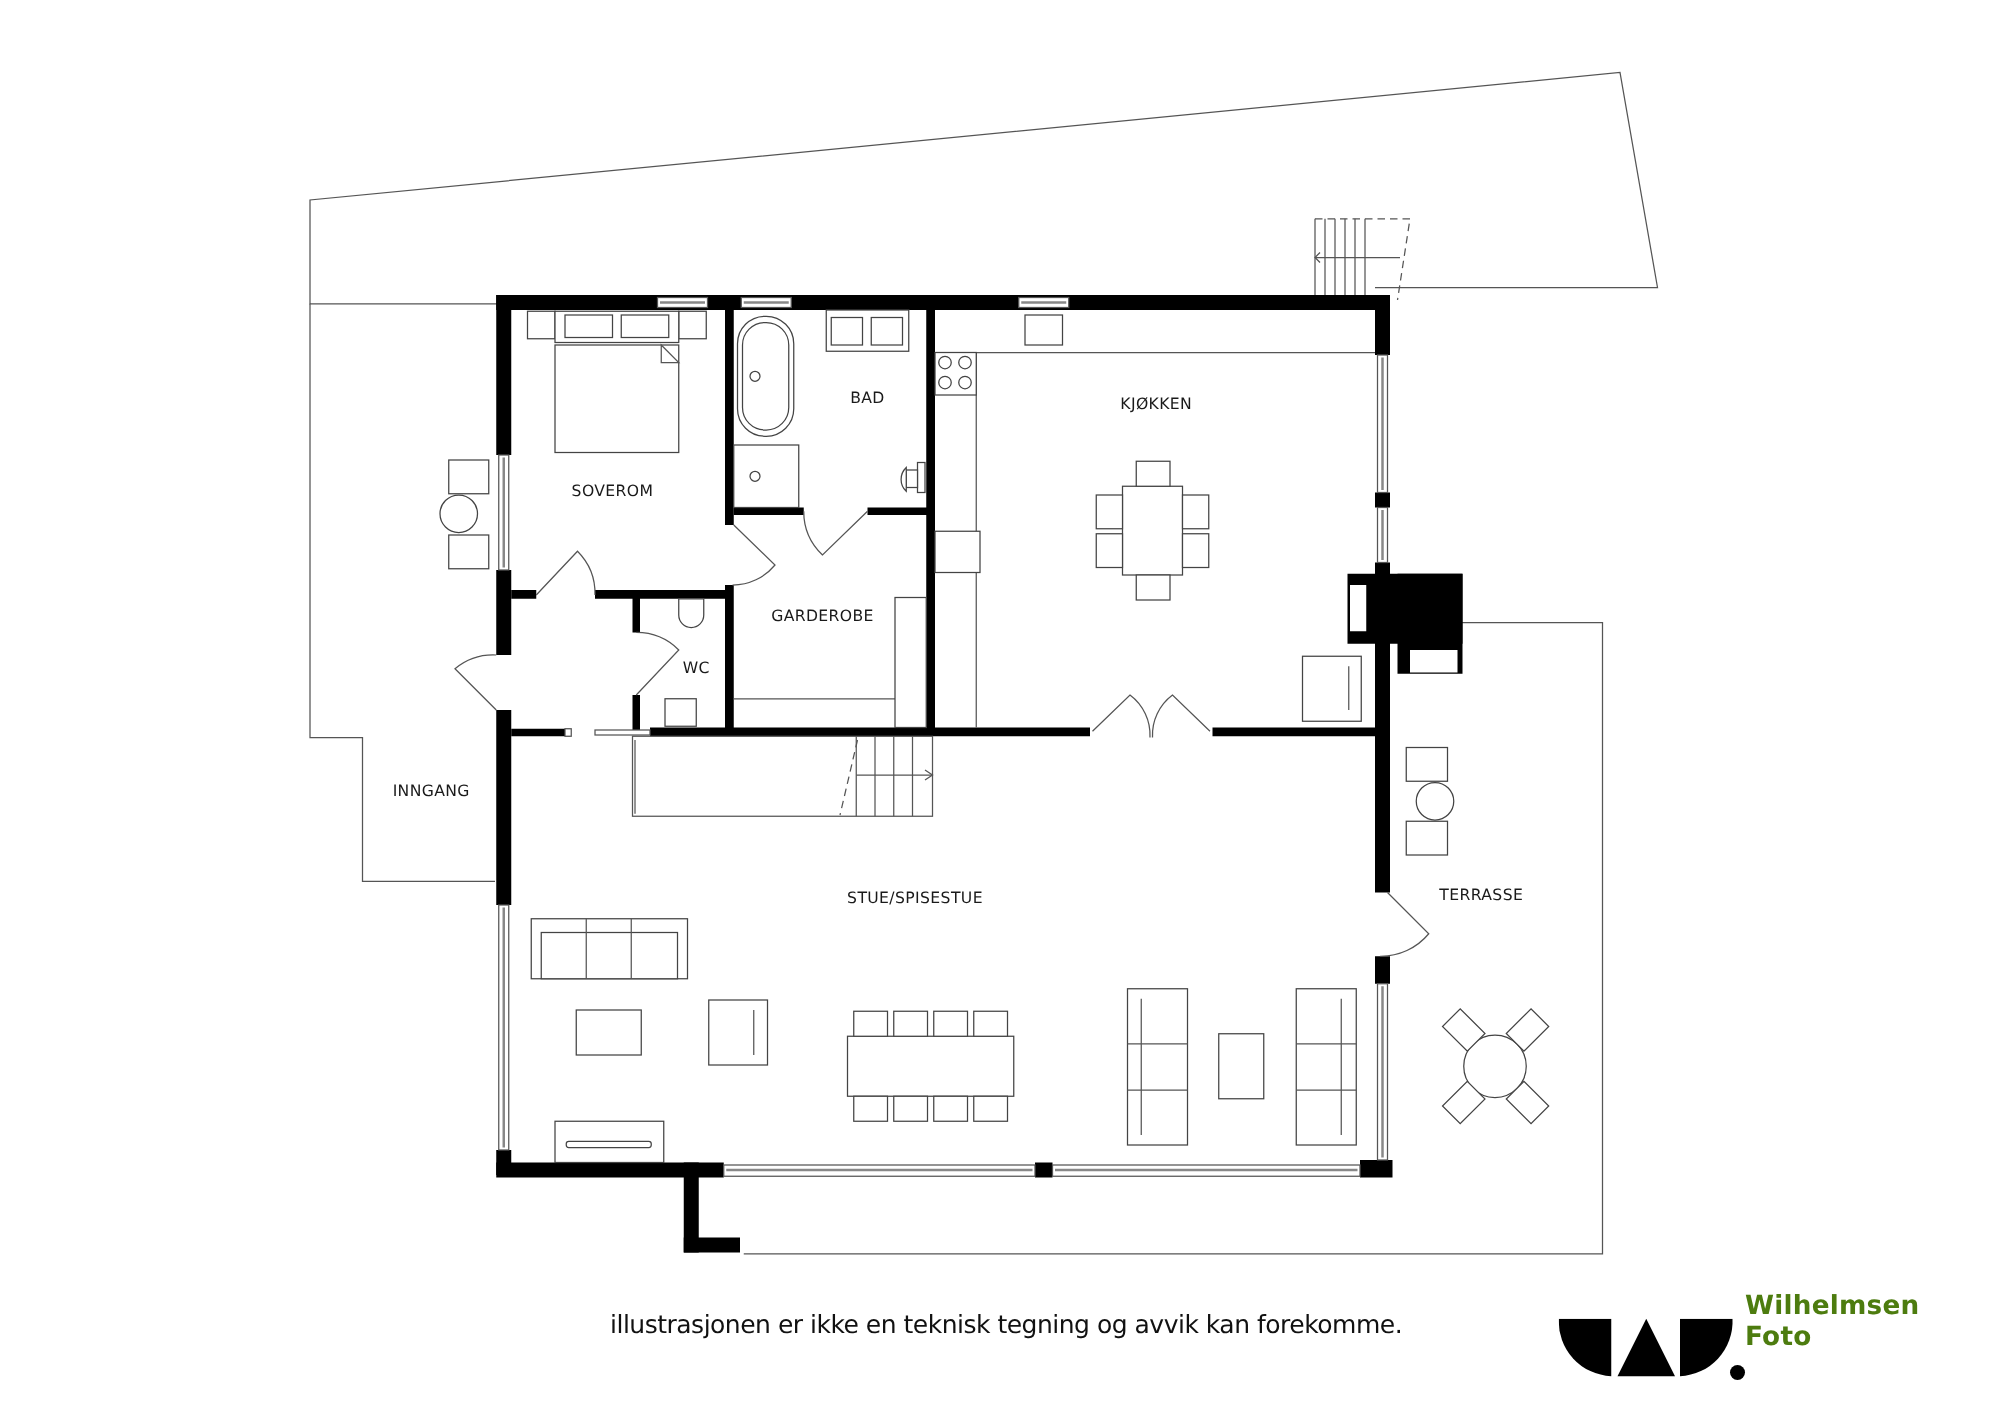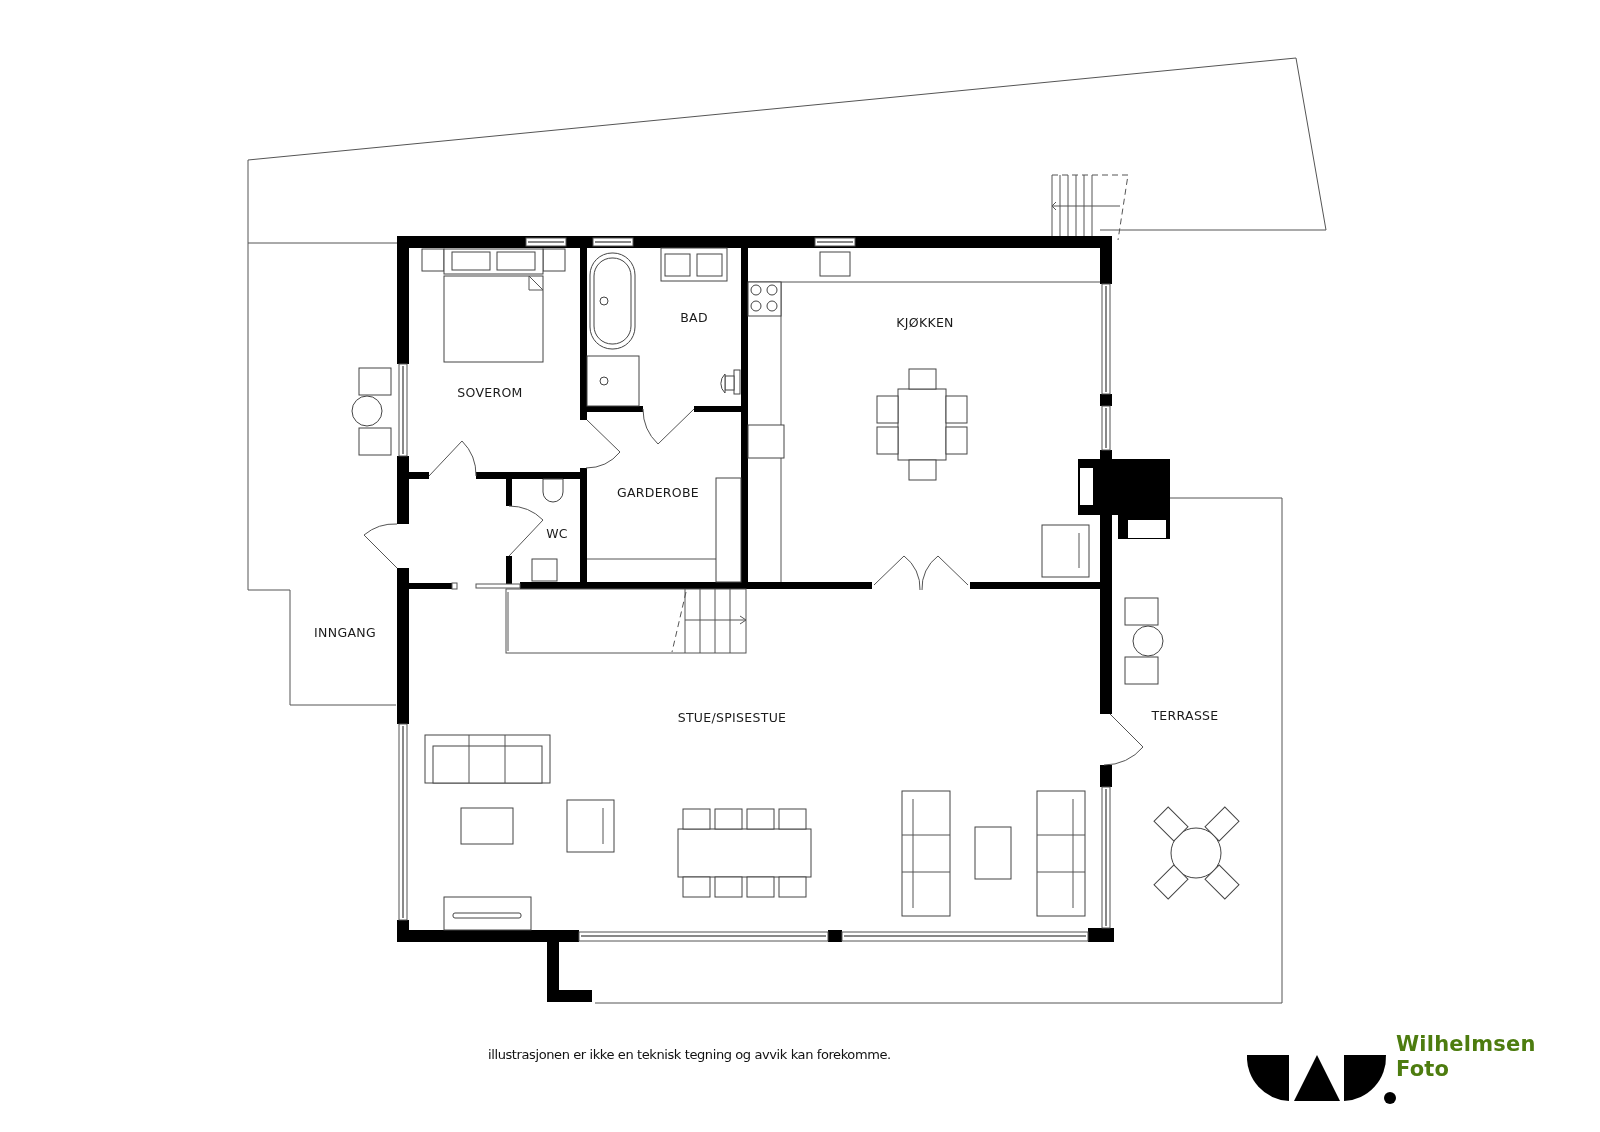--- a/index.html
+++ b/index.html
@@ -1,19 +1,19 @@
 <!DOCTYPE html>
 <html><head>
 <meta charset="utf-8">
 <style>
   html,body{margin:0;padding:0;background:#ffffff;}
   body{width:1600px;height:1132px;position:relative;overflow:hidden;font-family:"DejaVu Sans","Liberation Sans",sans-serif;}
   #plan{position:absolute;left:0;top:0;width:1600px;height:1132px;}
   .room-label{font-family:"DejaVu Sans",sans-serif;font-size:12.5px;fill:#1a1a1a;letter-spacing:0.3px;}
-  .disclaimer{position:absolute;left:488px;top:1047px;font-family:"DejaVu Sans",sans-serif;font-size:13px;color:#111;letter-spacing:-0.4px;}
+  .disclaimer{position:absolute;left:488px;top:1047px;font-family:"DejaVu Sans",sans-serif;font-size:20px;color:#111;letter-spacing:-0.4px;}
   .brand{position:absolute;left:1396px;top:1032px;font-family:"DejaVu Sans",sans-serif;font-weight:bold;font-size:21px;line-height:25px;color:#4d7c0f;letter-spacing:0.2px;}
   .logo{position:absolute;left:1247px;top:1055px;width:150px;height:50px;}
   .thin{fill:none;stroke:#555;stroke-width:1;}
   .fur{fill:#fff;stroke:#444;stroke-width:1;}
   .wall{fill:#000;}
   .win{fill:#fff;stroke:#555;stroke-width:1;}
   .winc{stroke:#888;stroke-width:2;}
   .door{fill:none;stroke:#555;stroke-width:1;}
 </style>
 </head>

